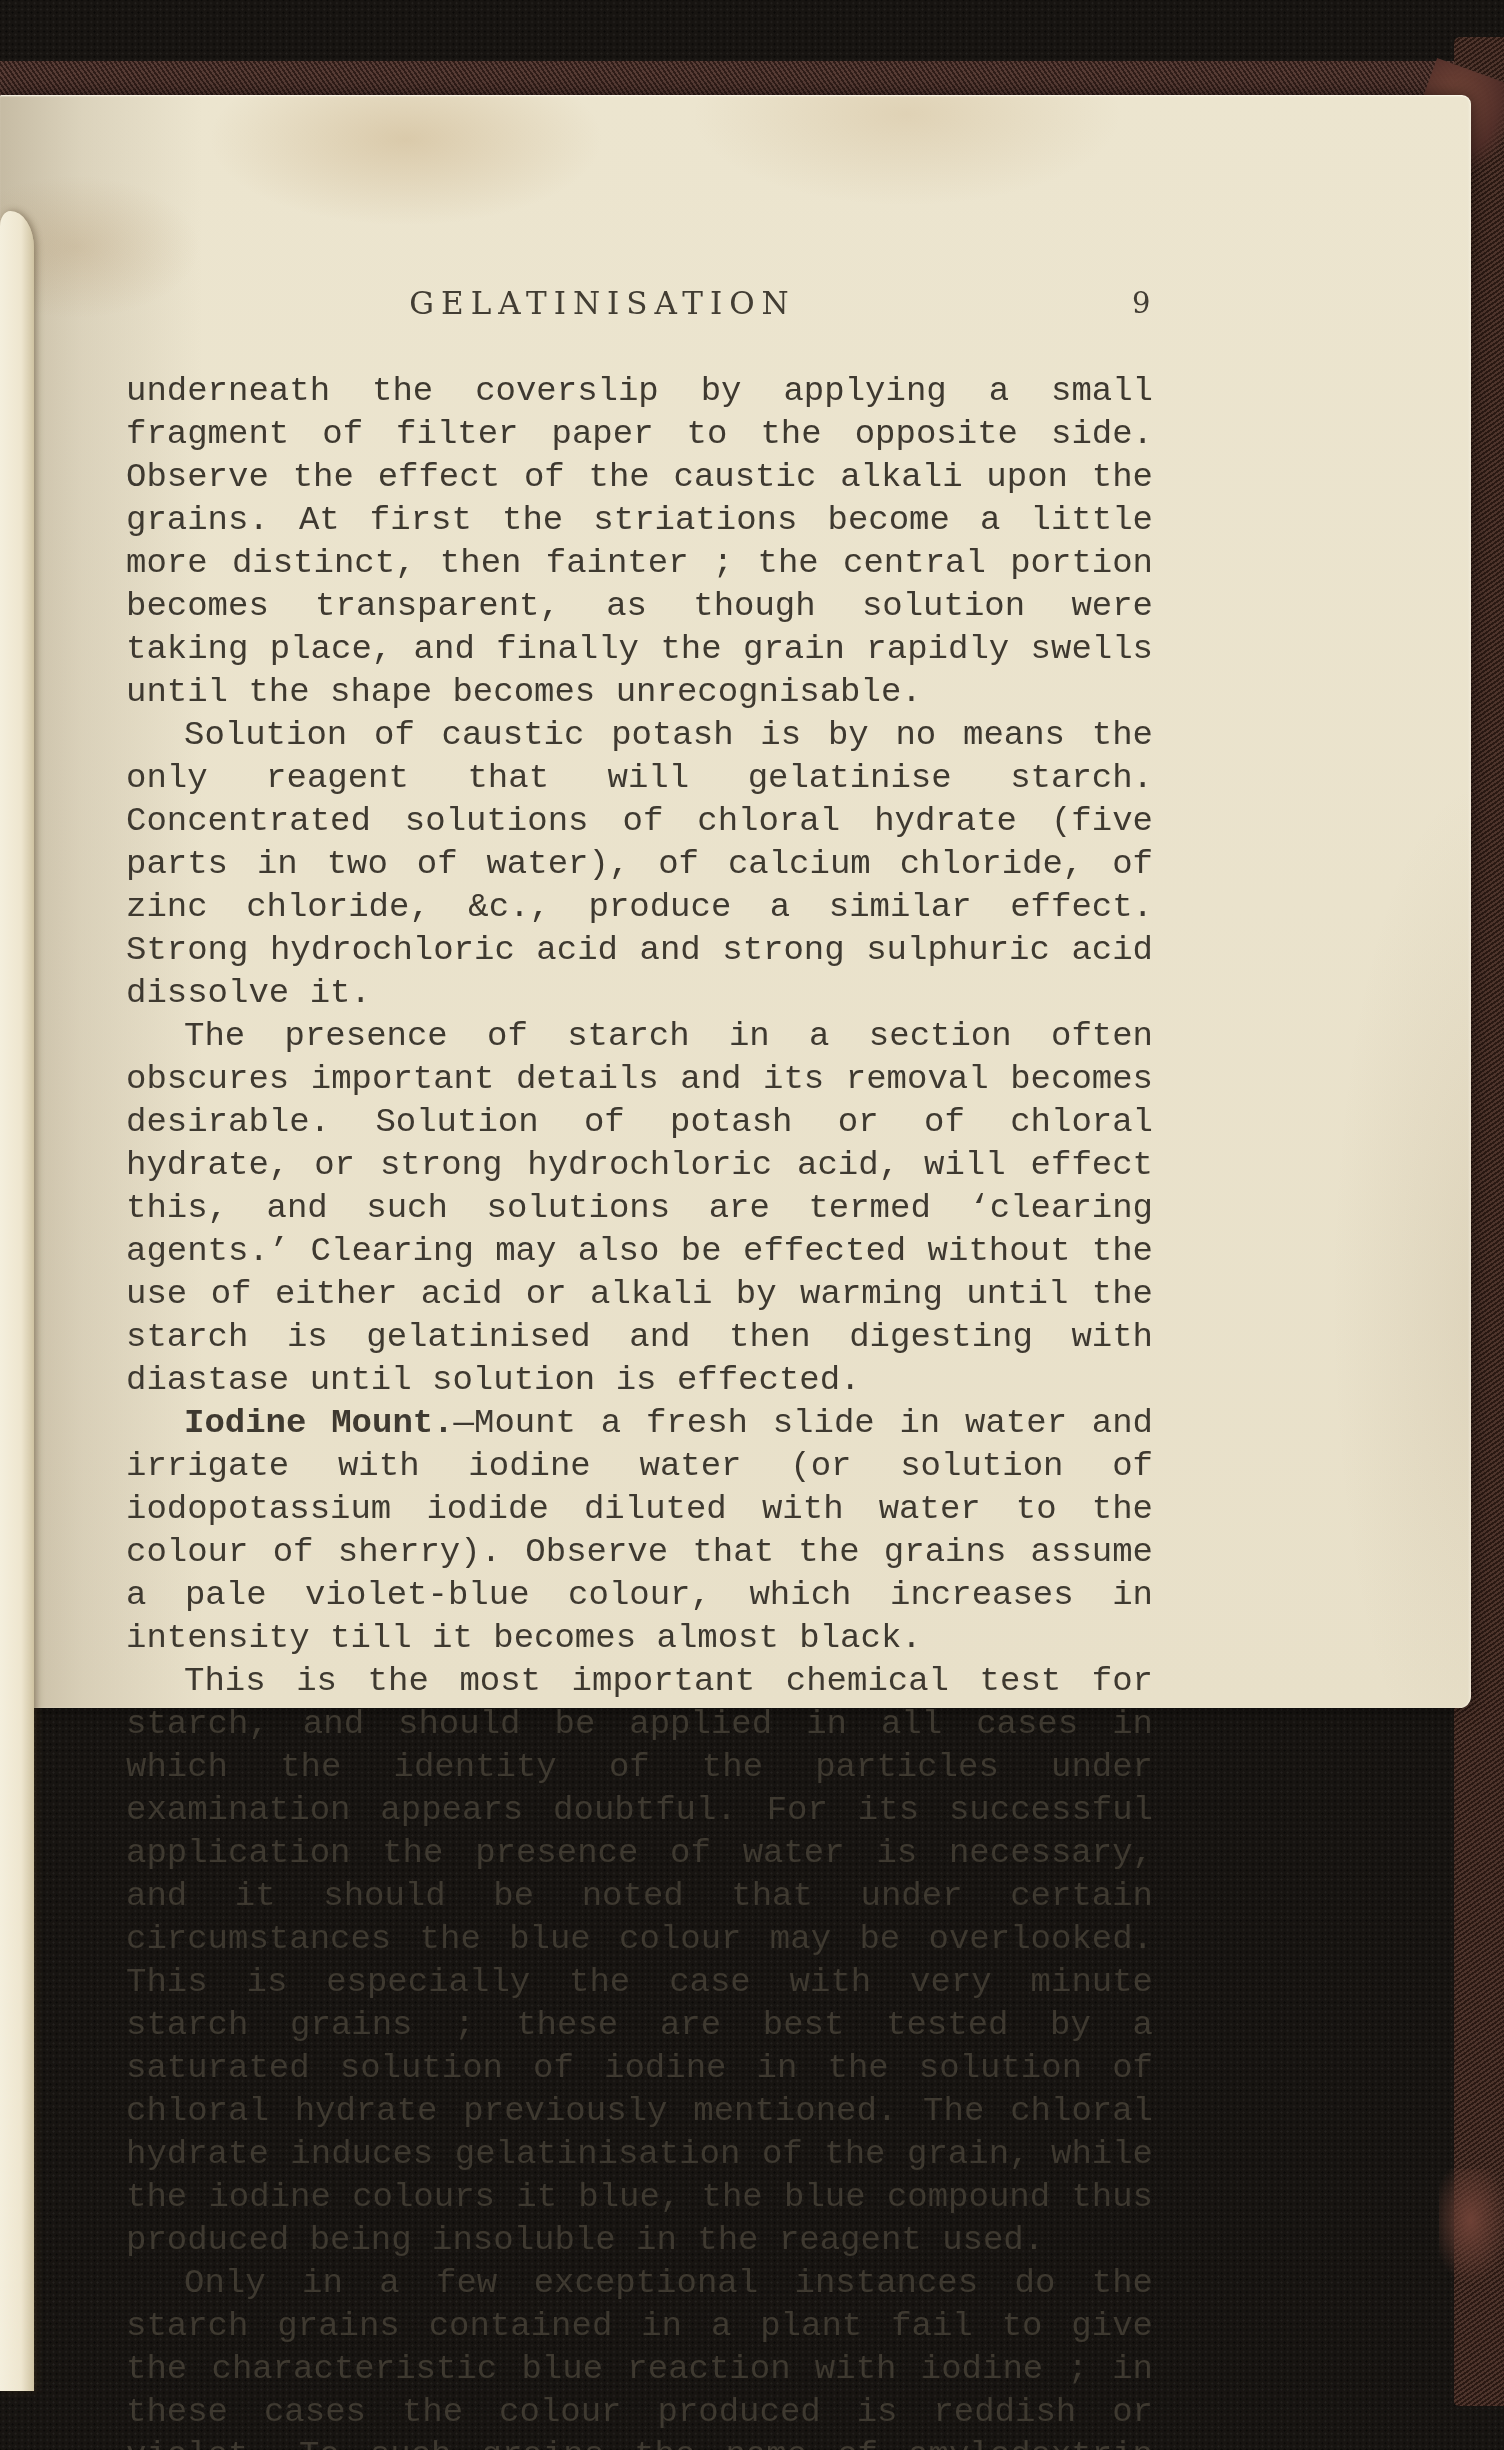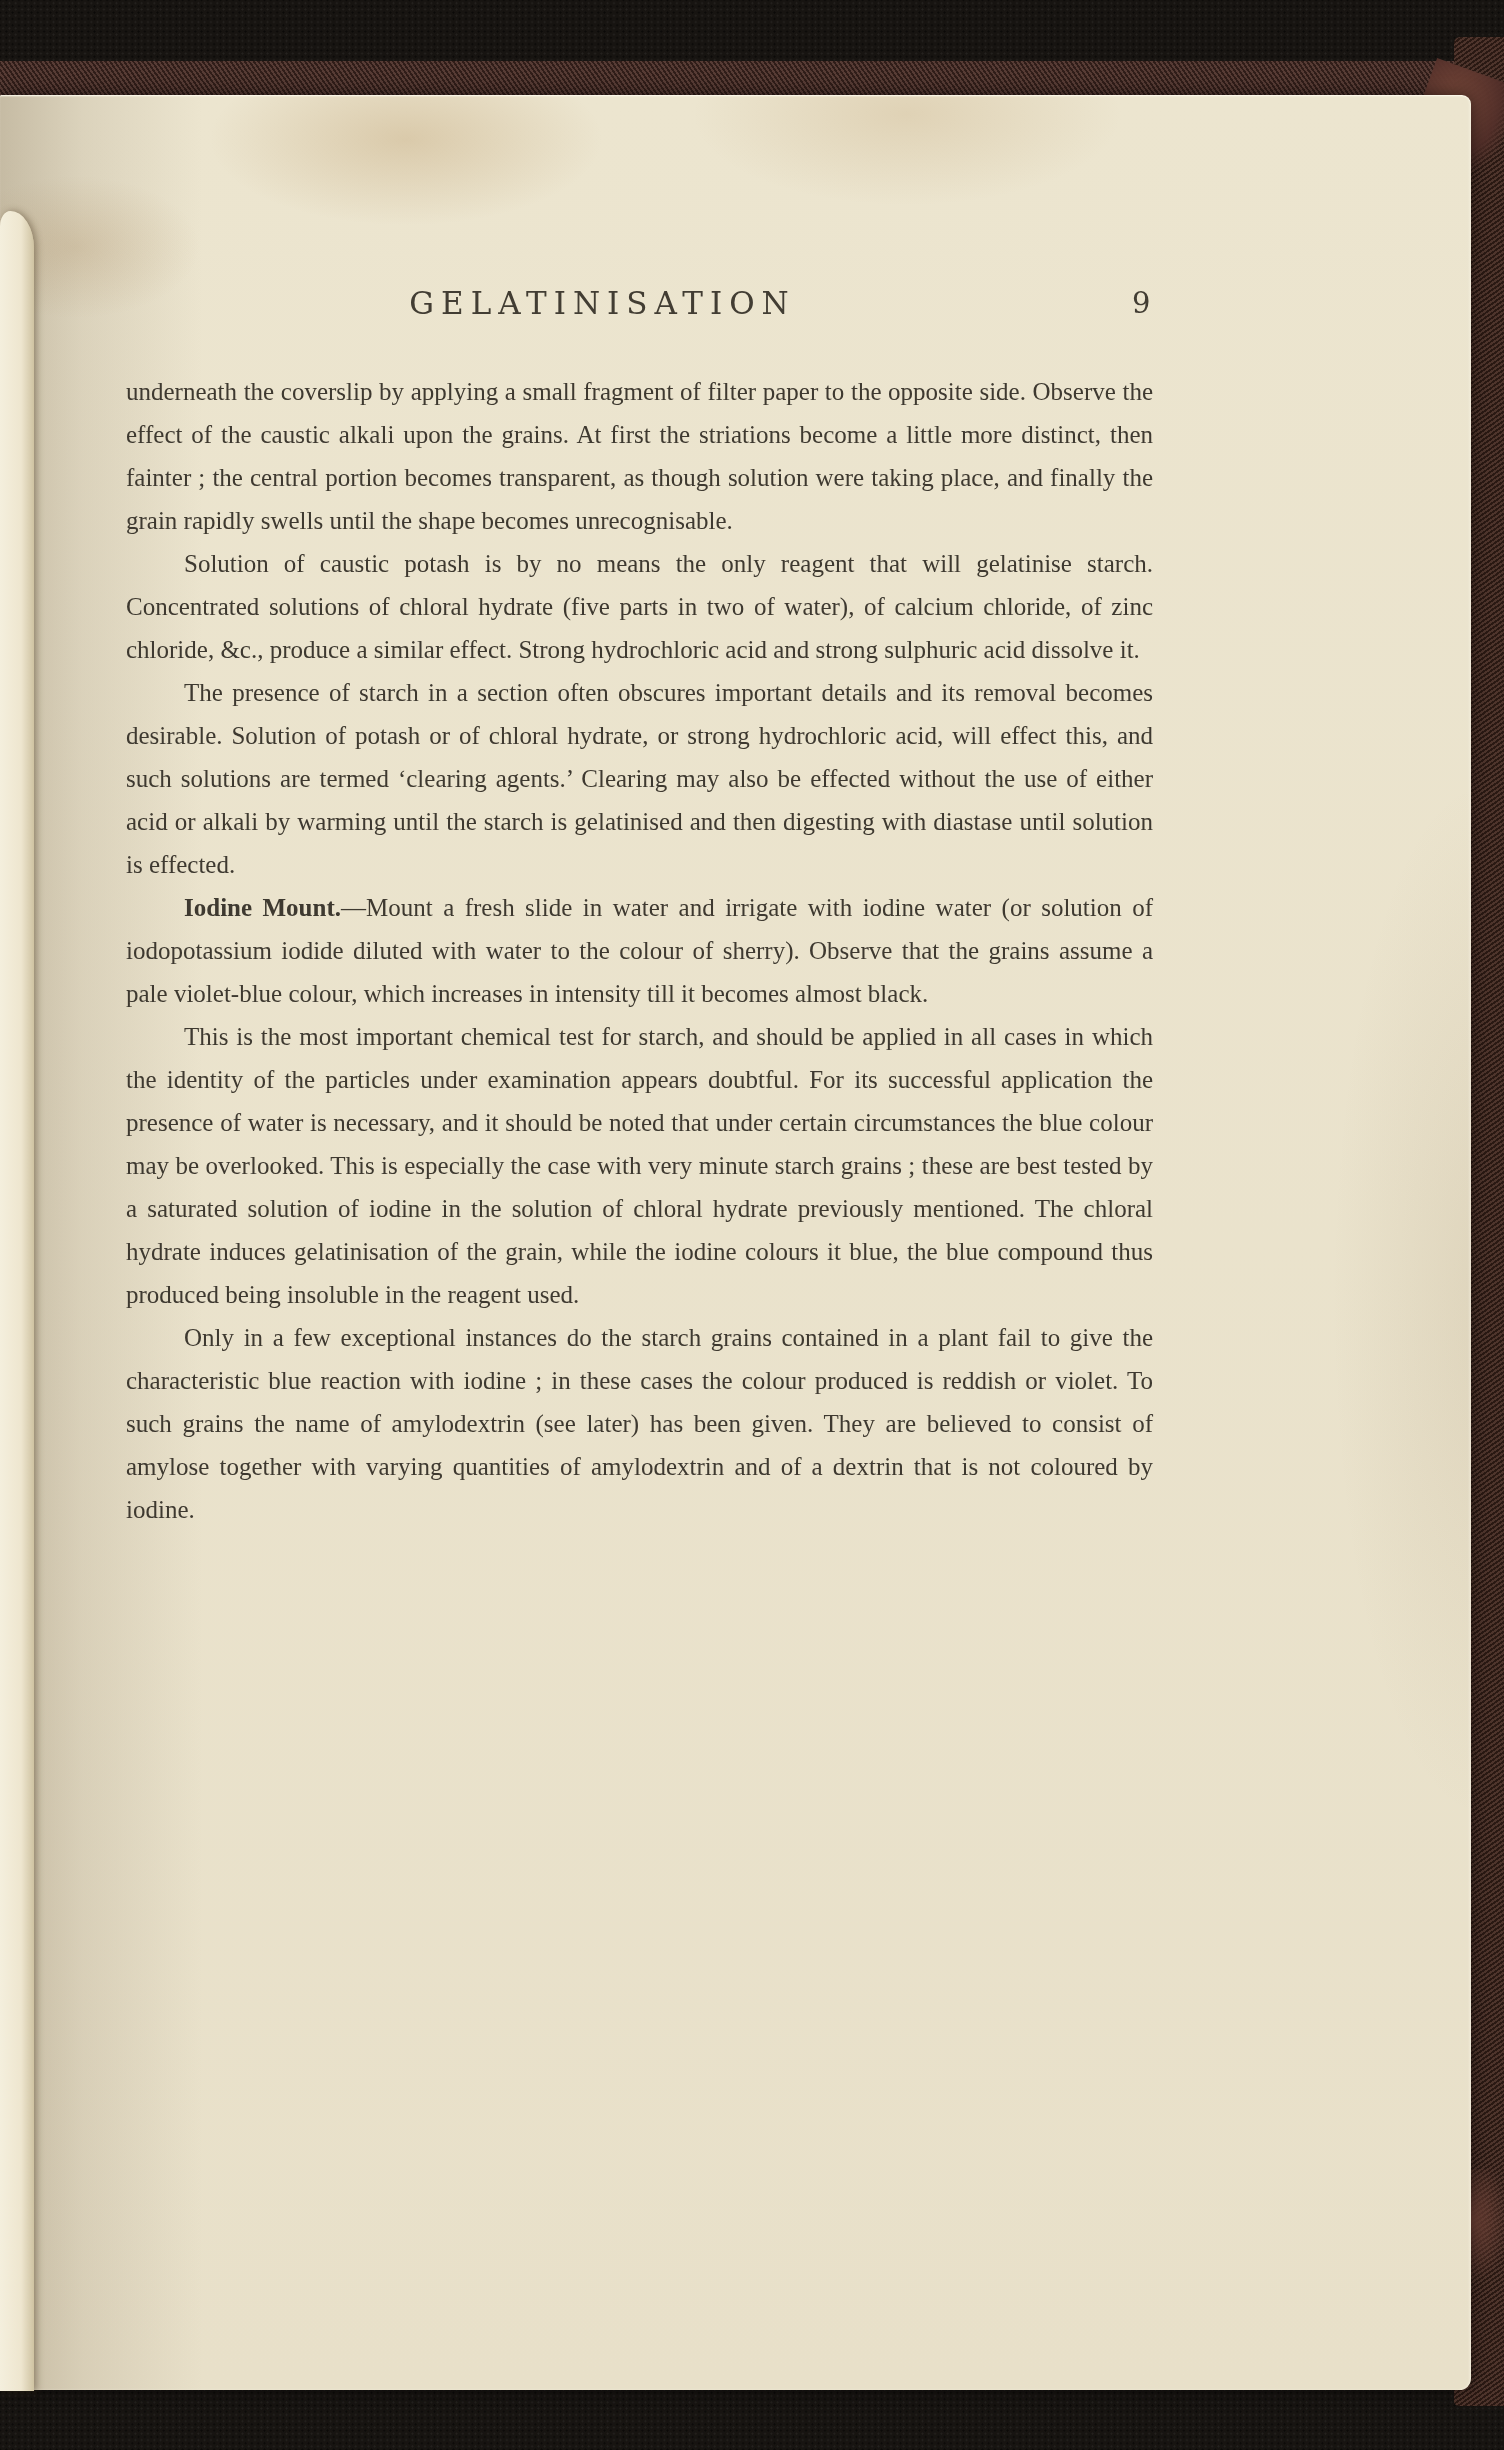--- a/index.html
+++ b/index.html
@@ -30,21 +30,21 @@
     position: absolute; right: 0px; top: 70px; width: 89px; height: 108px;
     background: radial-gradient(ellipse at 35% 35%, #7b4a3b, #54302a 55%, rgba(84,48,42,0) 78%);
     transform: rotate(20deg);
     opacity: 0.95;
   }
   .fray-bottom-right {
     position: absolute; right: -3.8px; top: 2169px; width: 70px; height: 114px;
     background: radial-gradient(ellipse at 45% 45%, #6e4136, rgba(90,50,40,0) 72%);
   }
   .page {
-    position: absolute; left: 0; top: 95px; width: 1471px; height: 2295px;
+    position: absolute; left: 0; top: 95px; width: 1471px; height: 1613px;
     background-color: #e8e0c9;
     background-image:
       radial-gradient(ellipse 273px 120px at 406px 44px,  rgba(166,124,66,0.26), rgba(166,124,66,0) 72%),
       radial-gradient(ellipse 298px 127px at 907px 19px, rgba(166,124,66,0.18), rgba(166,124,66,0) 72%),
       radial-gradient(ellipse 165px 95px at 76px 152px, rgba(150,110,60,0.18), rgba(150,110,60,0) 75%),
       radial-gradient(ellipse 203px 697px at 1484px 1205px, rgba(120,90,50,0.10), rgba(120,90,50,0) 75%),
       linear-gradient(90deg, rgba(98,78,50,0.28) 0px, rgba(98,78,50,0.12) 82px, rgba(98,78,50,0) 203px),
       linear-gradient(0deg, #e8e0c9, #ece5cf);
     border-radius: 1.3px 9px 11.4px 1.3px;
     box-shadow:
@@ -67,22 +67,22 @@
     font-size: 31px; letter-spacing: 7px;
     color: #423d33;
   }
   .running-pagenum {
     position: absolute; right: 2.5px; top: 1.3px;
     font-family: "DejaVu Serif", serif;
     font-size: 29px; color: #423d33;
   }
   .para {
     margin: 0;
-    font-family: Liberation Serif, serif;
-    font-size: 25px;
+    font-family: Liberation Mono, monospace;
+    font-size: 34px;
     line-height: 43px;
     color: #3e3930;
     text-align: justify;
     text-indent: 58px;
   }
   .para.continuation { text-indent: 0; }
   .para .lead { font-weight: bold; }
 </style>
 </head>
 <body>

